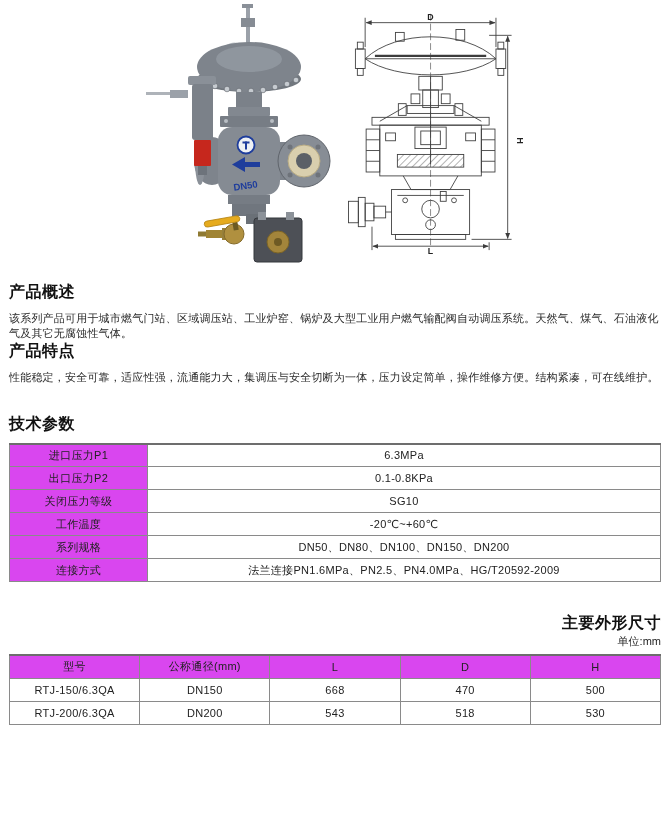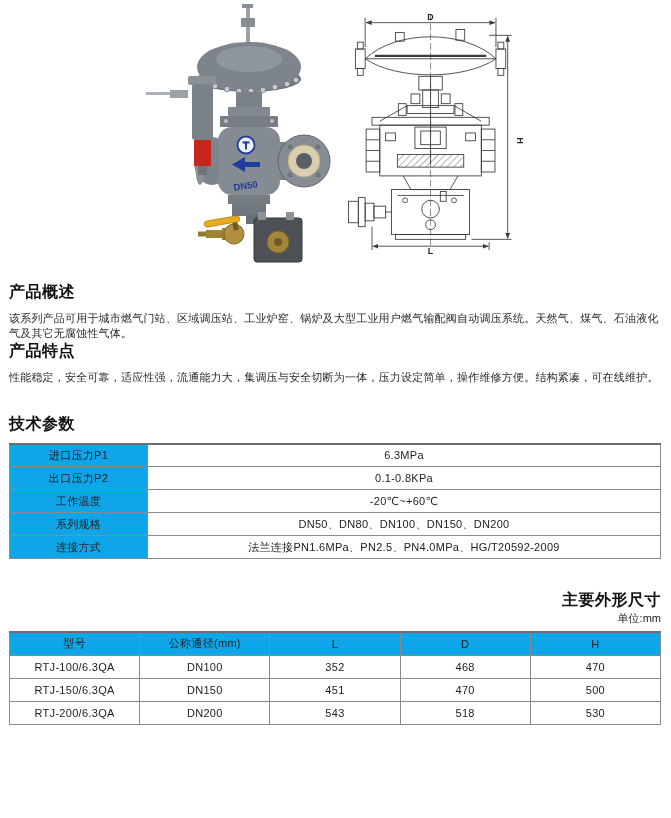--- a/index.html
+++ b/index.html
@@ -32,21 +32,21 @@
     border-top: 2px solid #6d6d6d;
   }
   td, th {
     border: 1px solid #8a8a8a;
     height: 23px;
     font-size: 11px; font-weight: 400;
     text-align: center; vertical-align: middle;
     color: #222; padding: 0 4px;
     letter-spacing: 0.3px;
   }
-  .shade { background: #0ea5e9; }
+  .shade { background: #d946ef; }
   #tech-table col.c-label { width: 138px; }
 
   .dims-heading-row {
     display: flex; justify-content: space-between; align-items: flex-end;
     margin: 31px 10px 0 0;
     flex-direction: column;
   }
   .unit-label { font-size: 11px; color: #222; }
   #dims-table { margin-top: 5px; }
   #dims-table col { width: 130px; }
@@ -264,20 +264,24 @@
   <tbody>
     <tr>
       <td class="shade">进口压力P1</td>
       <td>6.3MPa</td>
     </tr>
     <tr>
       <td class="shade">出口压力P2</td>
       <td>0.1-0.8KPa</td>
     </tr>
     <tr>
+      <td class="shade">关闭压力等级</td>
+      <td>SG10</td>
+    </tr>
+    <tr>
       <td class="shade">工作温度</td>
       <td>-20℃~+60℃</td>
     </tr>
     <tr>
       <td class="shade">系列规格</td>
       <td>DN50、DN80、DN100、DN150、DN200</td>
     </tr>
     <tr>
       <td class="shade">连接方式</td>
       <td>法兰连接PN1.6MPa、PN2.5、PN4.0MPa、HG/T20592-2009</td>
@@ -301,30 +305,23 @@
     <tr>
       <th class="shade">型号</th>
       <th class="shade">公称通径(mm)</th>
       <th class="shade">L</th>
       <th class="shade">D</th>
       <th class="shade">H</th>
     </tr>
   </thead>
   <tbody>
     <tr>
-      <td>RTJ-100/6.3QA</td>
-      <td>DN100</td>
-      <td>352</td>
-      <td>468</td>
-      <td>470</td>
-    </tr>
-    <tr>
       <td>RTJ-150/6.3QA</td>
       <td>DN150</td>
-      <td>451</td>
+      <td>668</td>
       <td>470</td>
       <td>500</td>
     </tr>
     <tr>
       <td>RTJ-200/6.3QA</td>
       <td>DN200</td>
       <td>543</td>
       <td>518</td>
       <td>530</td>
     </tr>

